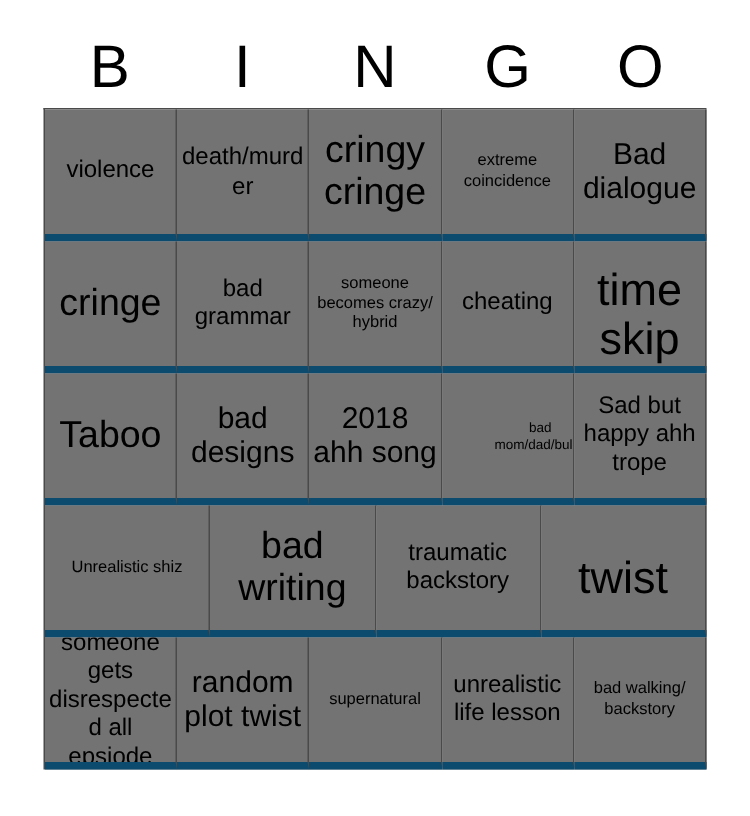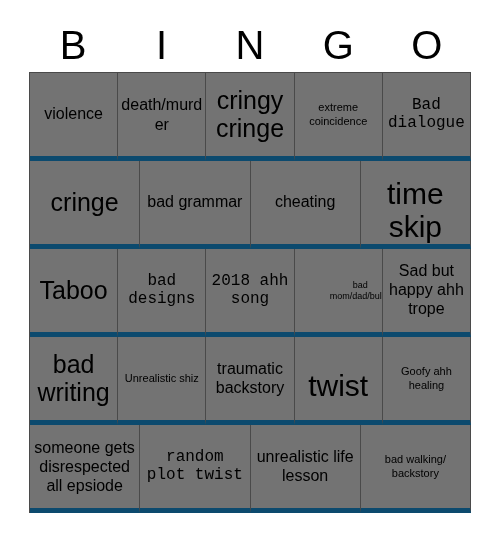--- a/index.html
+++ b/index.html
@@ -77,21 +77,21 @@
     line-height: 1.12;
     word-wrap: break-word;
     overflow-wrap: break-word;
     color: #000000;
   }
   
   .fs-xs  { font-size: 9px;  line-height: 1.18; margin-left: 44px; }
   .fs-sm  { font-size: 16px; line-height: 1.2; }
   .fs-md  { font-size: 11px; line-height: 1.2; }
   .fs-lg  { font-size: 16px; line-height: 1.18; }
-  .fs-xl  { font-size: 16px; line-height: 1.12; font-family: Liberation Mono, monospace; }
+  .fs-xl  { font-size: 20px; line-height: 1.12; }
   .fs-xxl { font-size: 25px; line-height: 1.1; }
   .fs-hug { font-size: 30px; line-height: 1.08; margin-top: 16px; }
 </style>
 </head>
 <body>
 
 <div id="card">
 
   <div id="header-row">
     <div class="header-letter">B</div>
@@ -122,20 +122,23 @@
     </div>
 
     <div class="grid-row">
       <div class="cell">
           <span class="cell-text fs-xxl">cringe</span>
         </div>
       <div class="cell">
           <span class="cell-text fs-lg">bad grammar</span>
         </div>
       <div class="cell">
+          <span class="cell-text fs-md">someone becomes crazy/ hybrid</span>
+        </div>
+      <div class="cell">
           <span class="cell-text fs-lg">cheating</span>
         </div>
       <div class="cell">
           <span class="cell-text fs-hug">time skip</span>
         </div>
     </div>
 
     <div class="grid-row">
       <div class="cell">
           <span class="cell-text fs-xxl">Taboo</span>
@@ -149,42 +152,42 @@
       <div class="cell">
           <span class="cell-text fs-xs">bad mom/dad/bully/</span>
         </div>
       <div class="cell">
           <span class="cell-text fs-lg">Sad but happy ahh trope</span>
         </div>
     </div>
 
     <div class="grid-row">
       <div class="cell">
-          <span class="cell-text fs-xxl">bad writing</span>
+          <span class="cell-text fs-md">Unrealistic shiz</span>
         </div>
       <div class="cell">
-          <span class="cell-text fs-md">Unrealistic shiz</span>
+          <span class="cell-text fs-xxl">bad writing</span>
         </div>
       <div class="cell">
           <span class="cell-text fs-lg">traumatic backstory</span>
         </div>
       <div class="cell">
           <span class="cell-text fs-hug">twist</span>
-        </div>
-      <div class="cell">
-          <span class="cell-text fs-md">Goofy ahh healing</span>
         </div>
     </div>
 
     <div class="grid-row">
       <div class="cell">
           <span class="cell-text fs-sm">someone gets disrespected all epsiode</span>
         </div>
       <div class="cell">
           <span class="cell-text fs-xl">random plot twist</span>
+        </div>
+      <div class="cell">
+          <span class="cell-text fs-md">supernatural</span>
         </div>
       <div class="cell">
           <span class="cell-text fs-lg">unrealistic life lesson</span>
         </div>
       <div class="cell">
           <span class="cell-text fs-md">bad walking/ backstory</span>
         </div>
     </div>
 
   </div>

